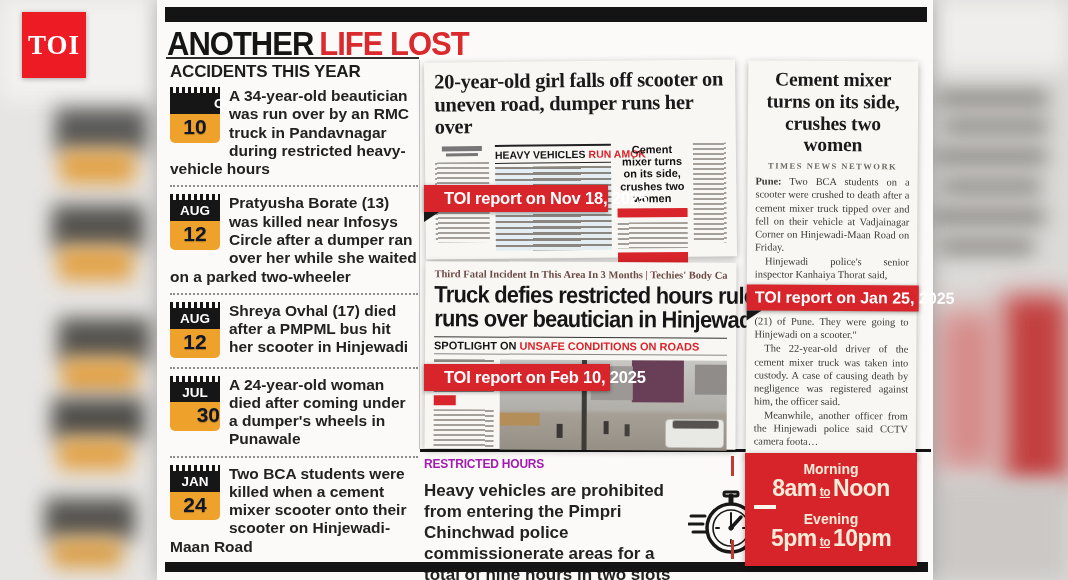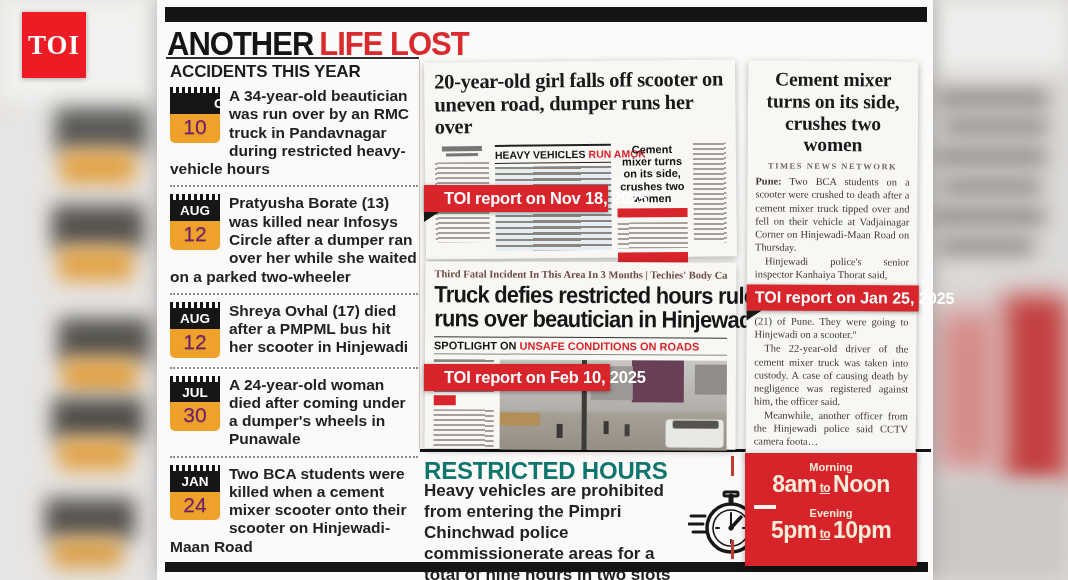--- a/index.html
+++ b/index.html
@@ -20,21 +20,21 @@
               transform:scaleY(1.07);transform-origin:left top;white-space:nowrap;}
   .main-title .red{color:#da2a2e;margin-left:6px;}
   
   .acc-col{width:248px;color:#1c1c1c;}
   .acc-head{font-size:17px;font-weight:800;letter-spacing:-.2px;margin:0 0 5px 0;}
   .entry{font-size:15.5px;font-weight:700;line-height:1.18;color:#222;overflow:hidden;}
   .entry + .entry{border-top:2px dotted #8d8d8d;margin-top:7px;padding-top:7px;}
   .cal{float:left;width:50px;margin:0 9px 2px 0;}
   .cal-teeth{height:6px;background:repeating-linear-gradient(90deg,#141414 0 3px,transparent 3px 6px);}
   .cal-top{background:#161616;color:#fff;font-size:13.5px;font-weight:800;text-align:center;padding:3px 0 2px;}
-  .cal-bot{background:#efa22b;color:#701a75;font-size:21px;font-weight:400;text-align:center;
+  .cal-bot{background:#efa22b;color:#0f172a;font-size:21px;font-weight:700;text-align:center;
            padding:1px 0 3px;border-radius:0 0 5px 5px;text-shadow:0 1px 1px rgba(0,0,0,.25);}
   .v-divider{background:#c9c5bf;}
   
   .clip{background:#f8f7f3;box-shadow:0 2px 7px rgba(0,0,0,.3);box-sizing:border-box;}
   .serif{font-family:"Liberation Serif","DejaVu Serif",serif;}
   .clip1{padding:8px 10px;transform:rotate(-.6deg);}
   .clip1-head{font-size:20.5px;font-weight:700;line-height:1.1;letter-spacing:-.3px;color:#1a1a1a;}
   .clip1-cols{display:flex;gap:6px;margin-top:7px;height:104px;}
   .fake{background:repeating-linear-gradient(180deg,#a49f98 0 2px,transparent 2px 5px);}
   .fake-dark{background:repeating-linear-gradient(180deg,#8b867f 0 2.5px,transparent 2.5px 6px);}
@@ -62,25 +62,25 @@
   .clip3 p{font-size:10.4px;line-height:1.26;color:#3b3733;text-align:justify;margin:0 0 1px;}
   .clip3 p.ind{text-indent:10px;}
   .lead{font-weight:700;}
   
   .banner{background:#d8242b;color:#fff;font-weight:800;font-size:16.5px;line-height:27px;
           padding-left:20px;box-shadow:0 1px 4px rgba(0,0,0,.4);white-space:nowrap;letter-spacing:-.2px;z-index:6;}
   .fold{position:absolute;left:0;top:100%;width:0;height:0;border-top:10px solid #171717;border-right:15px solid transparent;}
   .banner-flow{position:relative;background:#d8242b;color:#fff;font-weight:800;font-size:16px;line-height:26px;
                margin:4px -10px 4px -8px;padding-left:8px;box-shadow:0 1px 4px rgba(0,0,0,.4);white-space:nowrap;}
   
-  .restr-head{font-size:24px;font-weight:800;color:#0f766e;letter-spacing:-.2px;}
+  .restr-head{font-size:12px;font-weight:800;color:#a21caf;letter-spacing:-.2px;}
   .restr-body{font-size:17px;font-weight:700;line-height:1.23;color:#222;width:270px;}
   .red-tick{background:#c23b33;width:3px;}
   .red-box{background:#d7242b;color:#f8ecd9;text-align:center;box-shadow:0 2px 6px rgba(0,0,0,.35);}
-  .slot-label{font-size:11px;font-weight:800;}
+  .slot-label{font-size:14px;font-weight:800;}
   .slot-time{font-size:23px;font-weight:800;line-height:1;letter-spacing:-.5px;}
   .slot-time .to{font-size:12px;font-weight:700;margin:0 3px;text-decoration:underline;}
   .white-dash{position:absolute;left:9px;top:52px;width:22px;height:4px;background:#fdf6ec;}
   .logo{position:absolute;left:22px;top:12px;width:64px;height:66px;background:#ed1c24;color:#fff;
         display:flex;align-items:center;justify-content:center;font-family:"Liberation Serif","DejaVu Serif",serif;
         font-weight:700;font-size:27px;letter-spacing:1px;z-index:8;box-shadow:0 1px 5px rgba(0,0,0,.3);}
 </style>
 </head>
 <body>
 
@@ -153,21 +153,21 @@
         <span class="cal-top" style="display:block;">AUG</span>
         <span class="cal-bot" style="display:block;">12</span>
       </span>
       <span>Shreya Ovhal (17) died after a PMPML bus hit her scooter in Hinjewadi</span>
     </div>
 
     <div class="entry">
       <span class="cal">
         <span class="cal-teeth" style="display:block;"></span>
         <span class="cal-top" style="display:block;">JUL</span>
-        <span class="cal-bot" style="display:block;">30</span>
+        <span class="cal-bot" style="display:block;text-align:right;">30</span>
       </span>
       <span>A 24-year-old woman died after coming under a dumper's wheels in Punawale</span>
     </div>
 
     <div class="entry">
       <span class="cal">
         <span class="cal-teeth" style="display:block;"></span>
         <span class="cal-top" style="display:block;">JAN</span>
         <span class="cal-bot" style="display:block;">24</span>
       </span>
@@ -230,21 +230,21 @@
       </div>
     </div>
   </div>
   <div class="abs banner" style="left:424px;top:364px;width:166px;">
     <span>TOI report on Feb 10, 2025</span>
   </div>
 
   <div class="abs clip clip3 serif" style="left:747px;top:61px;width:170px;height:397px;z-index:4;">
     <div class="clip3-head">Cement mixer turns on its side, crushes two women</div>
     <div class="clip3-byline">TIMES NEWS NETWORK</div>
-    <p><span class="lead">Pune:</span><span> Two BCA students on a scooter were crushed to death after a cement mixer truck tipped over and fell on their vehicle at Vadjainagar Corner on Hinjewadi-Maan Road on Thursday.</span></p>
+    <p><span class="lead">Pune:</span><span> Two BCA students on a scooter were crushed to death after a cement mixer truck tipped over and fell on their vehicle at Vadjainagar Corner on Hinjewadi-Maan Road on Friday.</span></p>
     <p class="ind">Hinjewadi police's senior inspector Kanhaiya Thorat said,</p>
     <div class="banner-flow" style="font-family:'Liberation Sans','DejaVu Sans',sans-serif;">
       <span>TOI report on Jan 25, 2025</span>
       <span class="fold"></span>
     </div>
     <p>(21) of Pune. They were going to Hinjewadi on a scooter."</p>
     <p class="ind">The 22-year-old driver of the cement mixer truck was taken into custody. A case of causing death by negligence was registered against him, the officer said.</p>
     <p class="ind">Meanwhile, another officer from the Hinjewadi police said CCTV camera foota…</p>
   </div>
 

